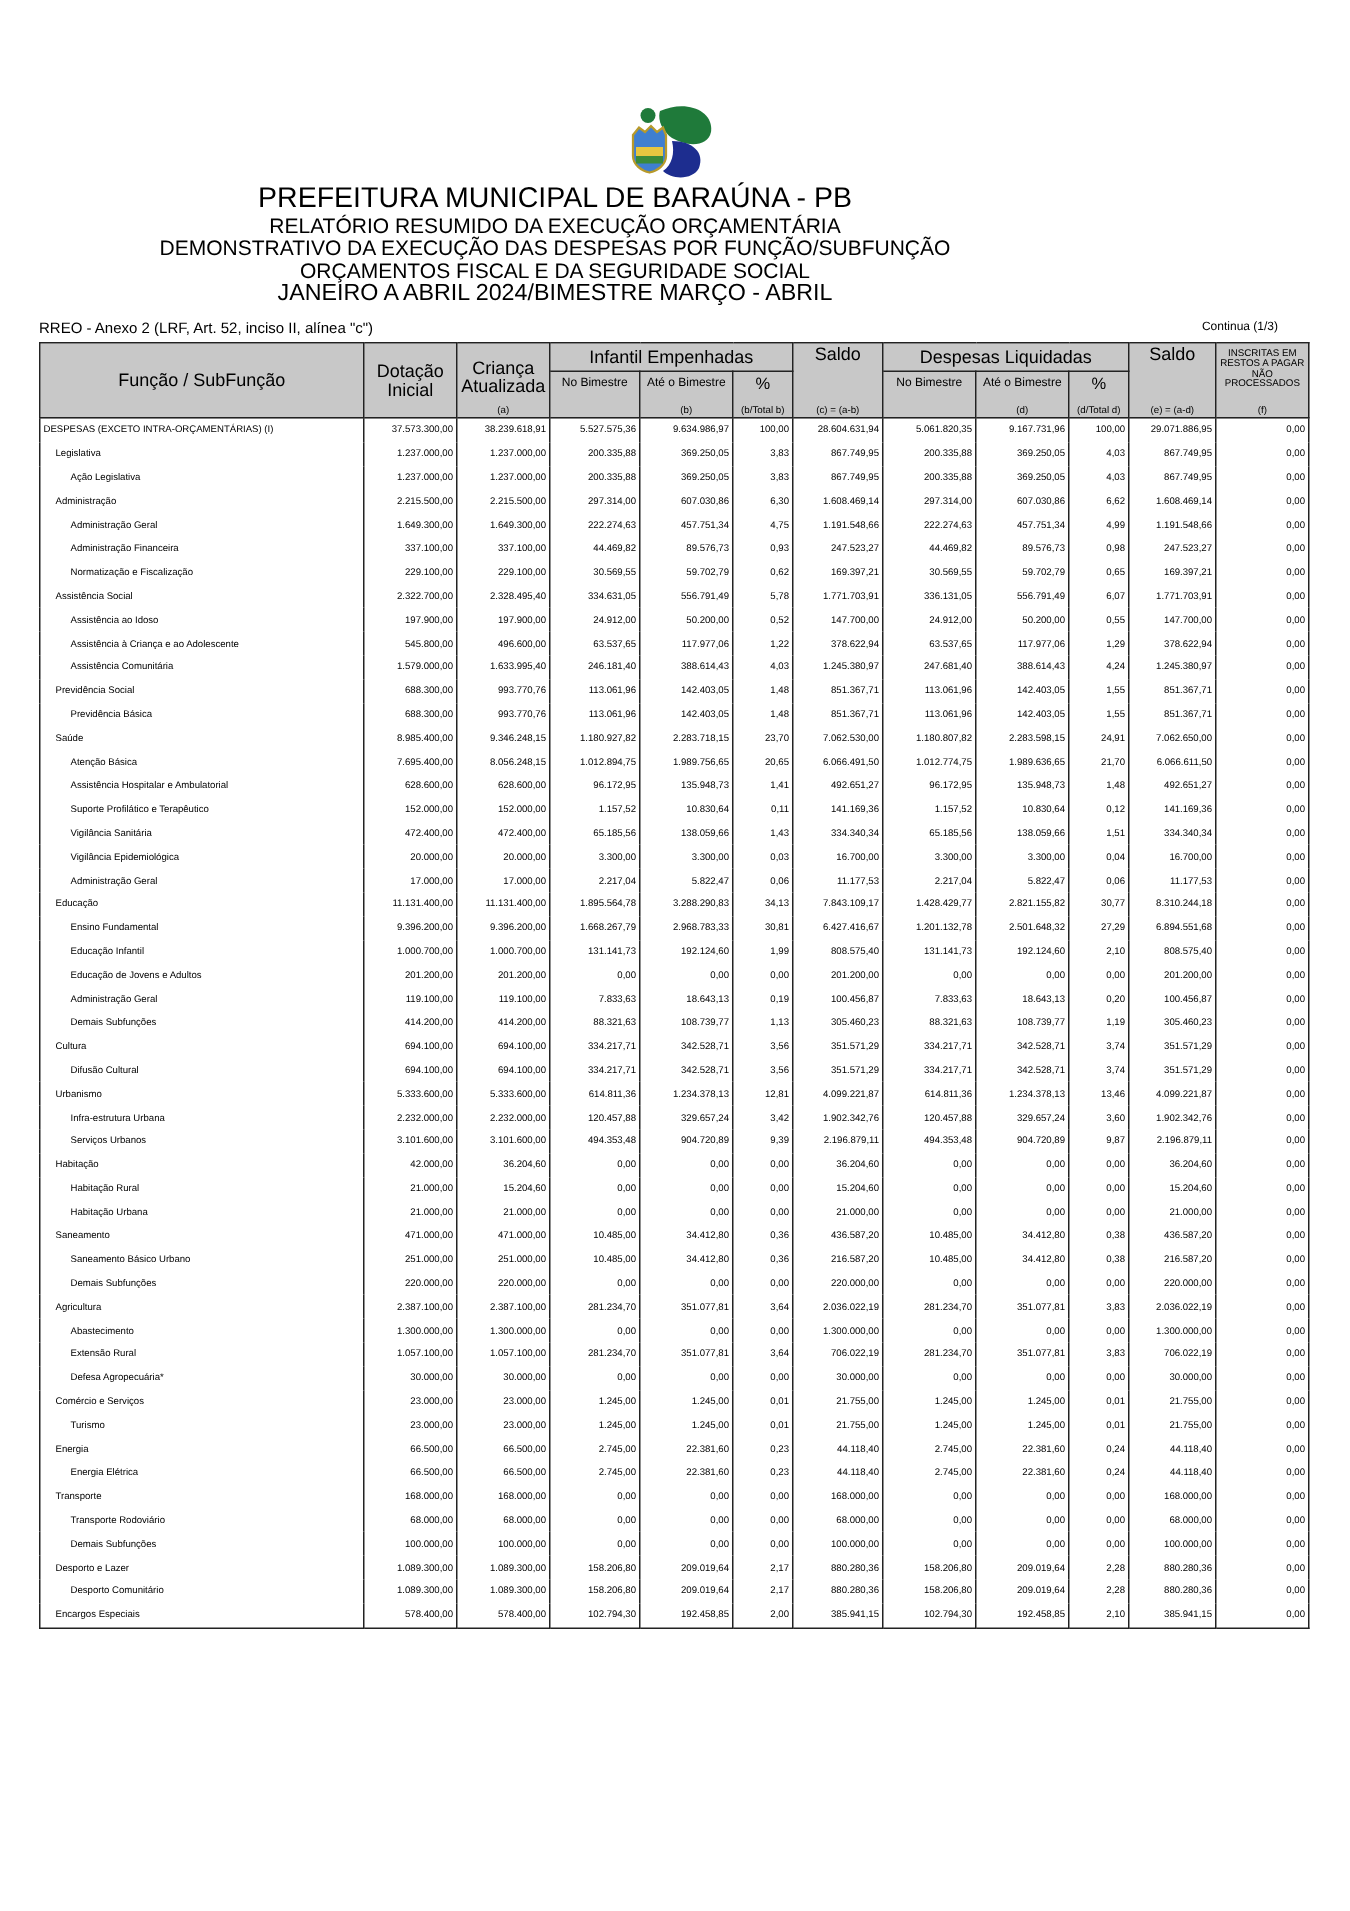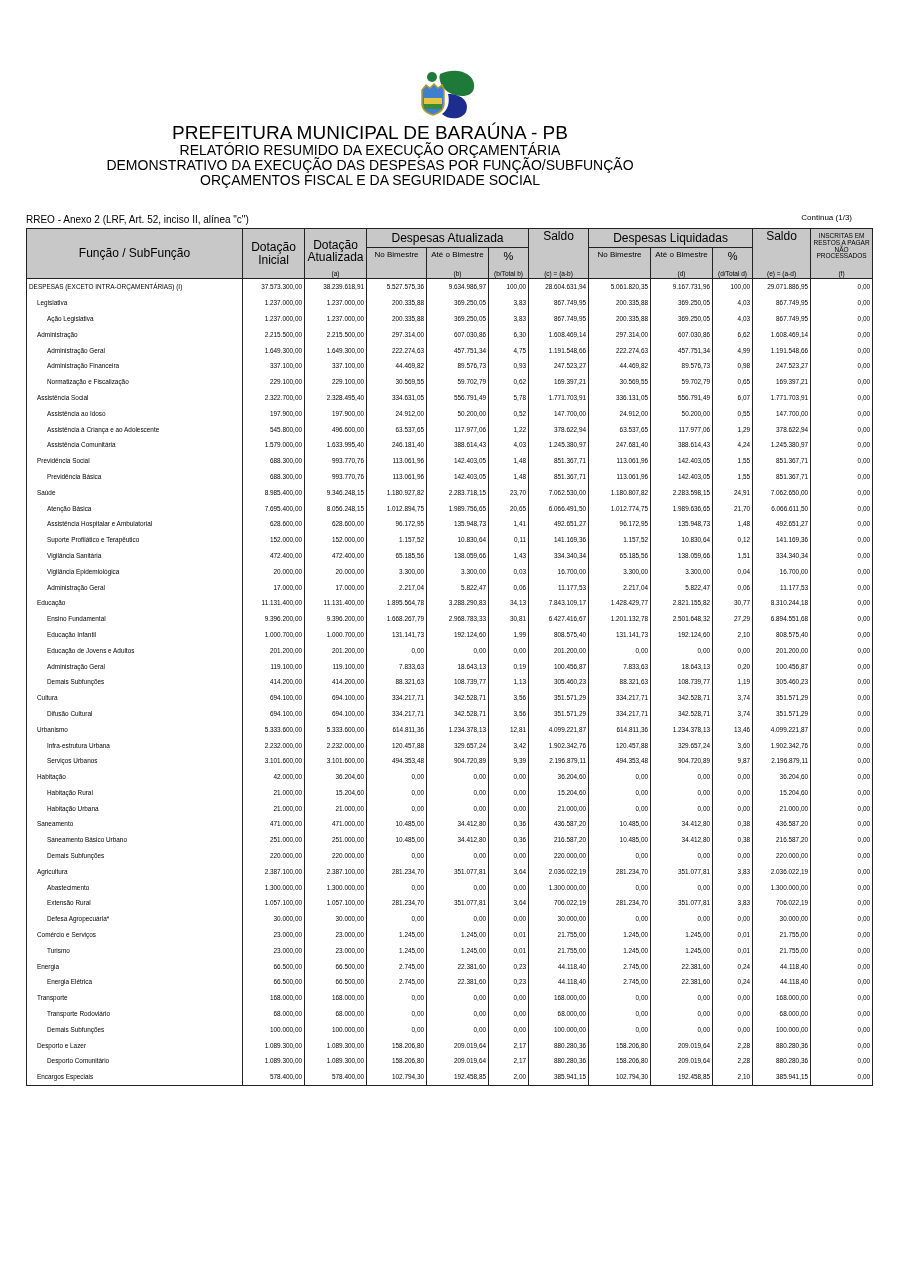--- a/index.html
+++ b/index.html
@@ -40,20 +40,21 @@
     <rect x="6" y="30" width="18" height="6" fill="#e6c640"></rect>
     <rect x="6" y="36" width="18" height="5" fill="#3a8a3a"></rect>
   </svg>
 </div>
 
 <div class="titles">
   <div class="t1">PREFEITURA MUNICIPAL DE BARAÚNA - PB</div>
   <div class="t2">RELATÓRIO RESUMIDO DA EXECUÇÃO ORÇAMENTÁRIA</div>
   <div class="t3">DEMONSTRATIVO DA EXECUÇÃO DAS DESPESAS POR FUNÇÃO/SUBFUNÇÃO</div>
   <div class="t4">ORÇAMENTOS FISCAL E DA SEGURIDADE SOCIAL</div>
+  <div class="t5">JANEIRO A ABRIL 2024/BIMESTRE MARÇO - ABRIL</div>
 </div>
 
 <div class="rreo">RREO - Anexo 2 (LRF, Art. 52, inciso II, alínea "c")</div>
 <div class="continua">Continua (1/3)</div>
 
 <table class="rep">
   <colgroup>
     <col style="width:216px">
       <col style="width:62px">
       <col style="width:62px">
@@ -64,22 +65,22 @@
       <col style="width:62px">
       <col style="width:62px">
     <col style="width:40px">
       <col style="width:58px">
       <col style="width:62px">
   </colgroup>
   <thead>
     <tr>
       <th class="big" rowspan="3">Função / SubFunção</th>
       <th class="big" rowspan="3">Dotação Inicial</th>
-      <th class="big" rowspan="2" style="border-bottom:none;vertical-align:bottom">Dotação Atualizada</th>
-      <th class="grp" colspan="3">Despesas Atualizada</th>
+      <th class="big" rowspan="2" style="border-bottom:none;vertical-align:bottom">Criança Atualizada</th>
+      <th class="grp" colspan="3">Infantil Empenhadas</th>
       <th class="grp" rowspan="2" style="border-bottom:none;vertical-align:top">Saldo</th>
       <th class="grp" colspan="3">Despesas Liquidadas</th>
       <th class="grp" rowspan="2" style="border-bottom:none;vertical-align:top">Saldo</th>
       <th class="inscr" rowspan="2" style="border-bottom:none">INSCRITAS EM RESTOS A PAGAR NÃO PROCESSADOS</th>
     </tr>
     <tr>
       <th class="sub">No Bimestre</th>
       <th class="sub">Até o Bimestre</th>
       <th class="sub" style="font-size:11px">%</th>
       <th class="sub">No Bimestre</th>

